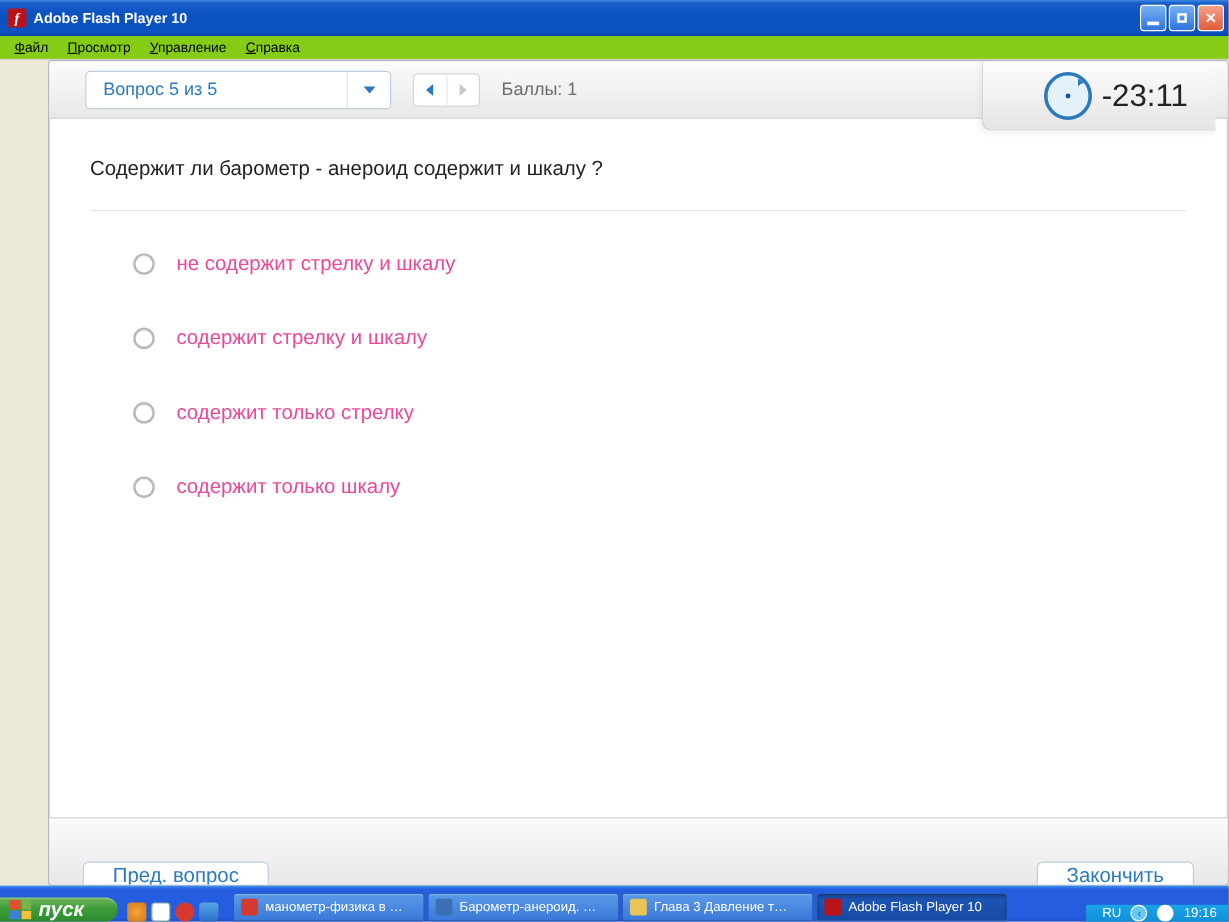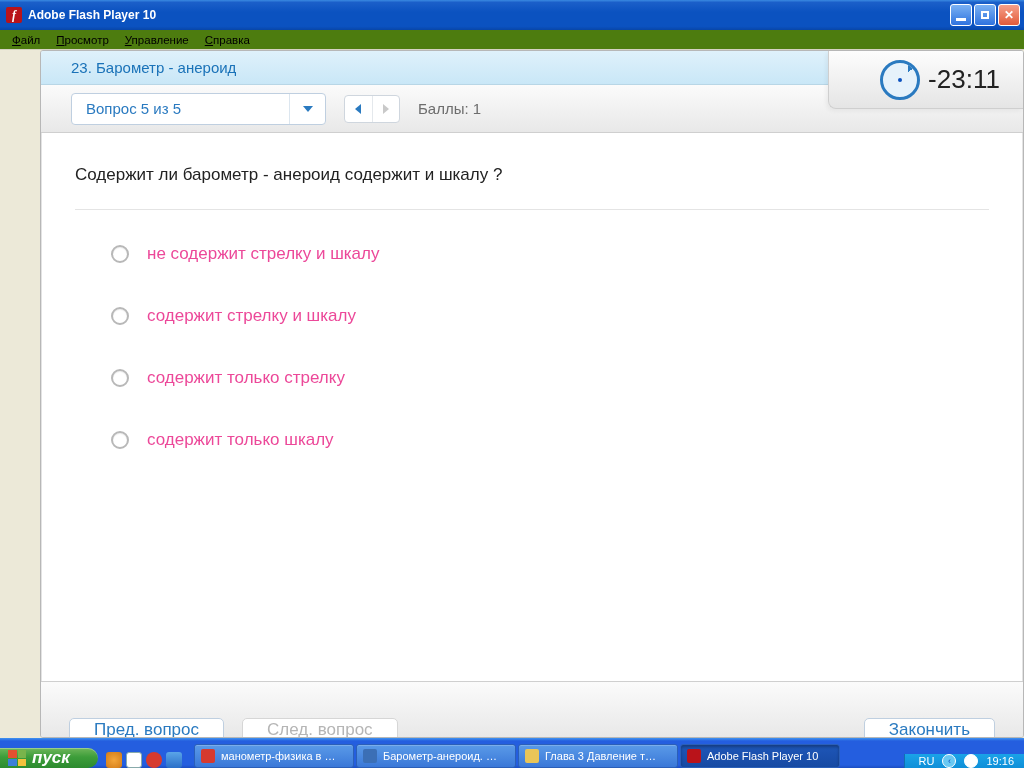--- a/index.html
+++ b/index.html
@@ -24,21 +24,21 @@
     display: flex; align-items: center; justify-content: center; font-size: 12px; font-weight: bold;
     cursor: default;
   }
   .wbtn.min, .wbtn.max { background: linear-gradient(to bottom, #7ab1f3, #2f73df); color:#fff; }
   .wbtn.close { background: linear-gradient(to bottom, #f6a08a, #e25b3a); color:#fff; }
   .wbtn .sq { width:8px; height:8px; border:2px solid #fff; }
   .wbtn .min-line { width:10px; height:3px; background:#fff; margin-top:8px;}
 
   
   .menubar {
-    height: 20px; background: #4d7c0f; border-bottom: 1px solid #d6d2c2;
+    height: 20px; background: #84cc16; border-bottom: 1px solid #d6d2c2;
     display: flex; align-items: center; padding-left: 4px; font-size: 11.5px; color: #000;
   }
   .menubar .mi { padding: 2px 8px; cursor: default; }
   .menubar .mi.underline::first-letter { text-decoration: underline; }
 
   
   .app-frame {
     position: absolute; left: 40px; top: 50px; right: 0; width: 984px; height: 688px;
     background: #fff; border: 1px solid #b7b7b7; border-radius: 3px; overflow: hidden;
     box-shadow: 0 0 0 1px #e3e3e3 inset;
@@ -70,21 +70,21 @@
   }
   .nav-arrows .na { flex:1; display:flex; align-items:center; justify-content:center; cursor:pointer; }
   .nav-arrows .na.disabled svg { fill:#c9c9c9; }
   .nav-arrows .na:not(.disabled) svg { fill:#2a7ac0; }
   .nav-arrows .na + .na { border-left:1px solid #e4e8ec; }
 
   .points { color:#6d6d6d; font-size:15px; }
 
   
   .timer-wrap {
-    position:absolute; right:0; top:0; width:195px; height:58px;
+    position:absolute; right:10px; top:0; width:195px; height:58px;
     background: linear-gradient(to bottom, #fdfdfd, #e5e5e5);
     border-left:1px solid #cfcfcf; border-bottom:1px solid #cfcfcf; border-bottom-left-radius:8px;
     display:flex; align-items:center; justify-content:center; gap:8px;
     box-shadow: -2px 2px 4px rgba(0,0,0,0.05);
     padding-left: 28px;
   }
   .timer-clock {
     width:40px; height:40px; border-radius:50%; border:3px solid #2a7ac0; background:#e6f2fb;
     position:relative; display:flex; align-items:center; justify-content:center;
   }
@@ -177,23 +177,20 @@
 
 <div class="menubar">
   <div class="mi underline">Файл</div>
   <div class="mi underline">Просмотр</div>
   <div class="mi underline">Управление</div>
   <div class="mi underline">Справка</div>
 </div>
 
 <div class="app-frame">
 
-  <div class="quiz-header">
-    <span>23. Барометр - анероид</span>
-  </div>
 
   <div class="quiz-toolbar">
     <div class="dropdown">
       <span>Вопрос 5 из 5</span>
       <div class="dd-arrow">
         <svg width="12" height="8" viewBox="0 0 12 8">
             <path d="M1 1 L6 7 L11 1 Z"></path>
           </svg>
       </div>
     </div>
@@ -237,21 +234,20 @@
       </div>
       <div class="answer">
         <div class="radio"></div>
         <div class="answer-text">содержит только шкалу</div>
       </div>
     </div>
   </div>
 
   <div class="quiz-footer">
     <div class="btn primary">Пред. вопрос</div>
-    <div class="btn disabled">След. вопрос</div>
     <div class="spacer"></div>
     <div class="btn primary">Закончить</div>
   </div>
 
 </div>
 
 <div class="taskbar">
   <div class="start">
     <div class="flag">
         <div></div>

